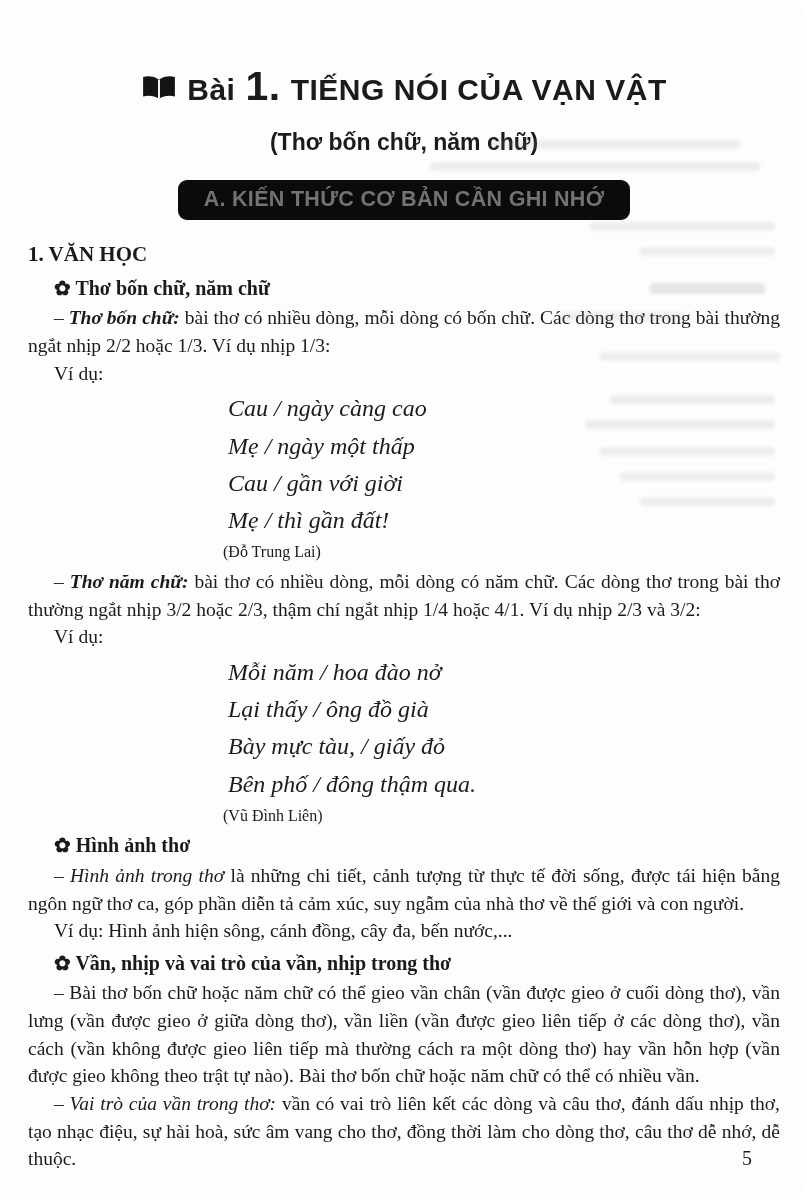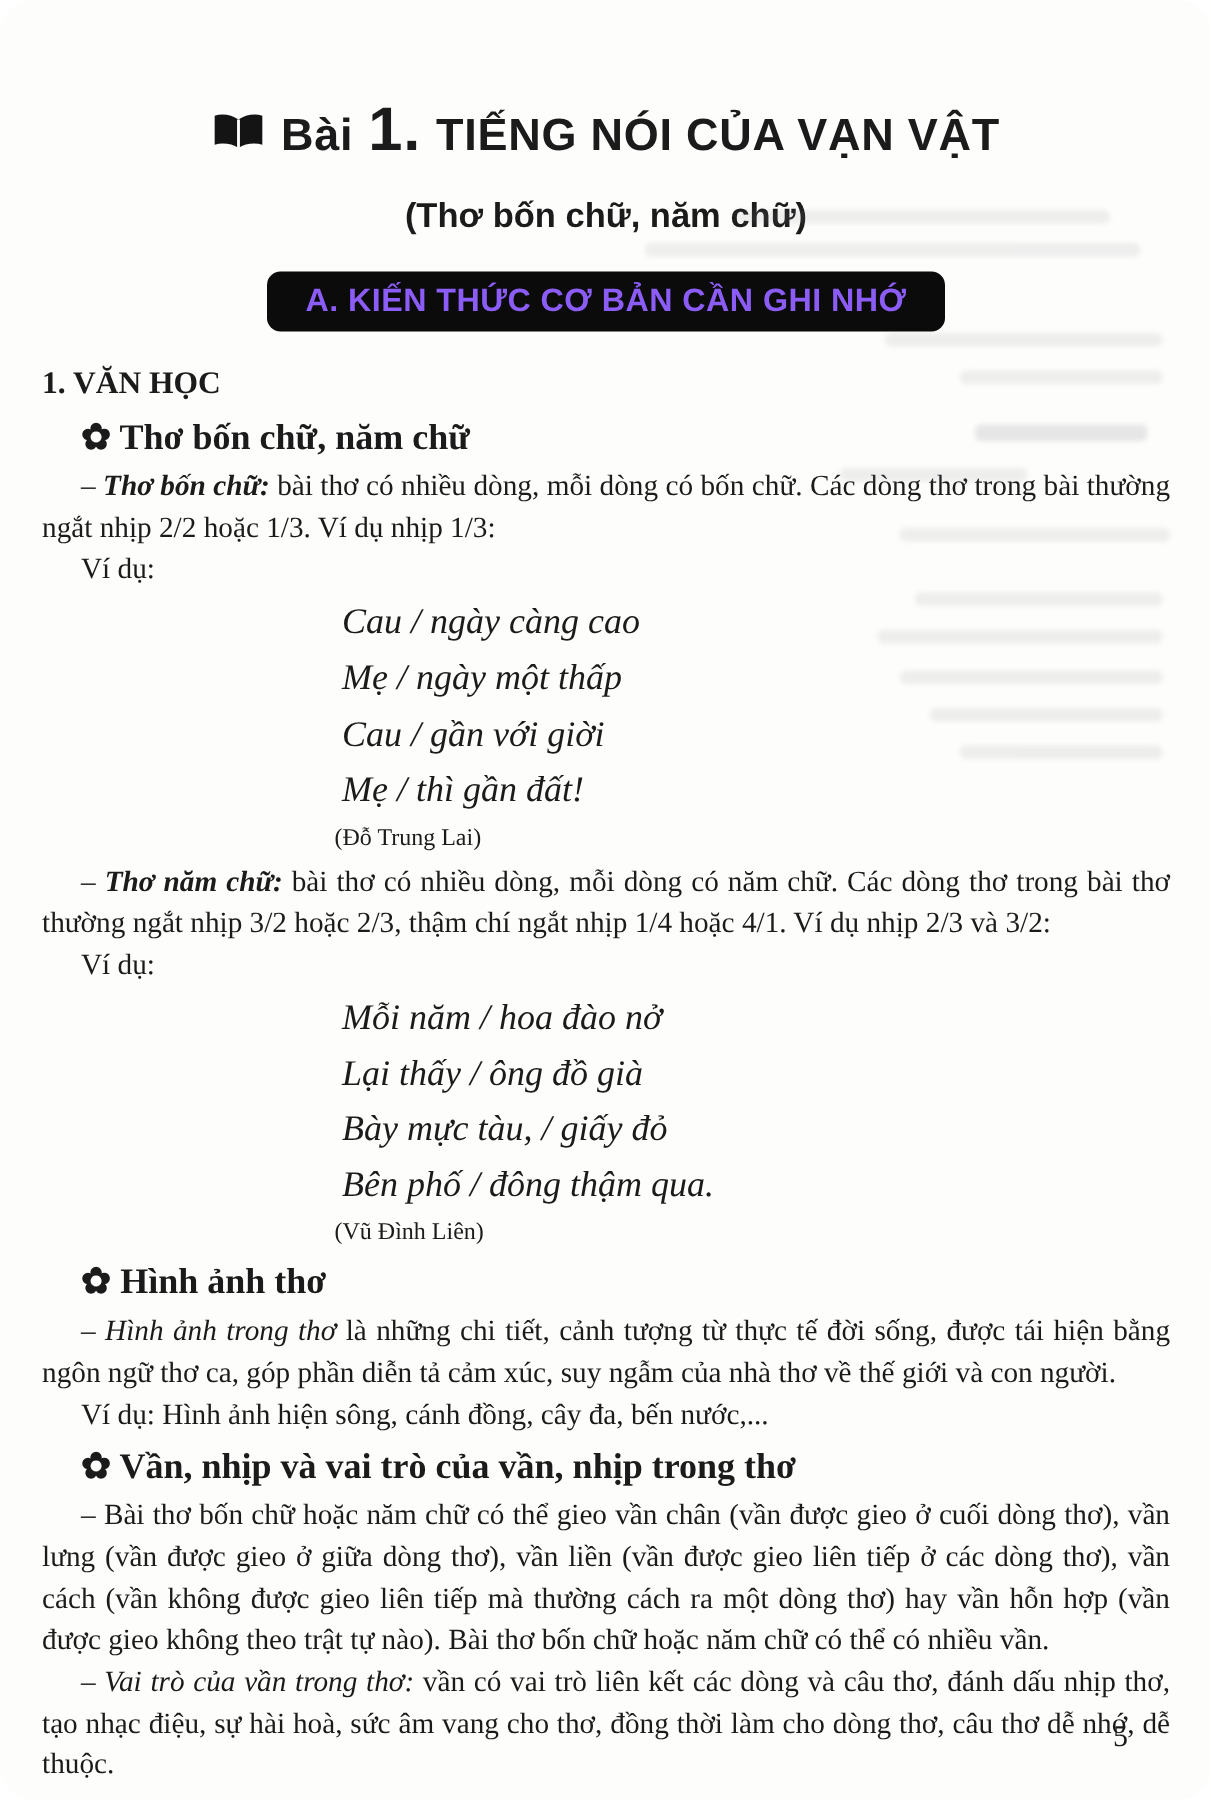--- a/index.html
+++ b/index.html
@@ -19,28 +19,28 @@
   .hdr{text-align:center;font-family:"Liberation Sans", sans-serif;}
   .title-row{
     display:flex;justify-content:center;align-items:baseline;gap:10px;
     font-weight:bold;font-size:30px;letter-spacing:.5px;line-height:1.3;
   }
   .book-icon{position:relative;top:3px;align-self:center;}
   .lesson-number{font-size:41px;line-height:1;}
   .subtitle{font-size:23px;font-weight:bold;margin-top:8px;}
   .banner-wrap{margin-top:24px;}
   .banner{
-    display:inline-block;background:#0b0b0b;color:#8b5cf6;
+    display:inline-block;background:#0b0b0b;color:#737373;
     font-weight:bold;font-size:21.5px;letter-spacing:.3px;
     padding:7px 26px 8px;border-radius:9px;
   }
   
   .body{margin-top:20px;font-size:19.5px;line-height:1.42;text-align:justify;}
   .section-h{font-weight:bold;font-size:21px;margin:0 0 4px;text-align:left;}
-  .topic{font-weight:bold;font-size:24px;margin:4px 0 2px;text-indent:26px;text-align:left;}
+  .topic{font-weight:bold;font-size:20px;margin:4px 0 2px;text-indent:26px;text-align:left;}
   .para{margin:0;text-indent:26px;}
   .example{margin:0;text-indent:26px;text-align:left;}
   .term-bi{font-weight:bold;font-style:italic;}
   .ital{font-style:italic;}
   .poem{margin:3px 0 2px 200px;font-style:italic;font-size:24px;line-height:1.55;text-align:left;}
   .poem-line{white-space:nowrap;}
   .poem-author{font-style:normal;padding-left:195px;font-size:16px;margin:2px 0 4px;text-align:left;}
   
   .page-number{position:absolute;right:55px;bottom:30px;font-size:20px;}
   

